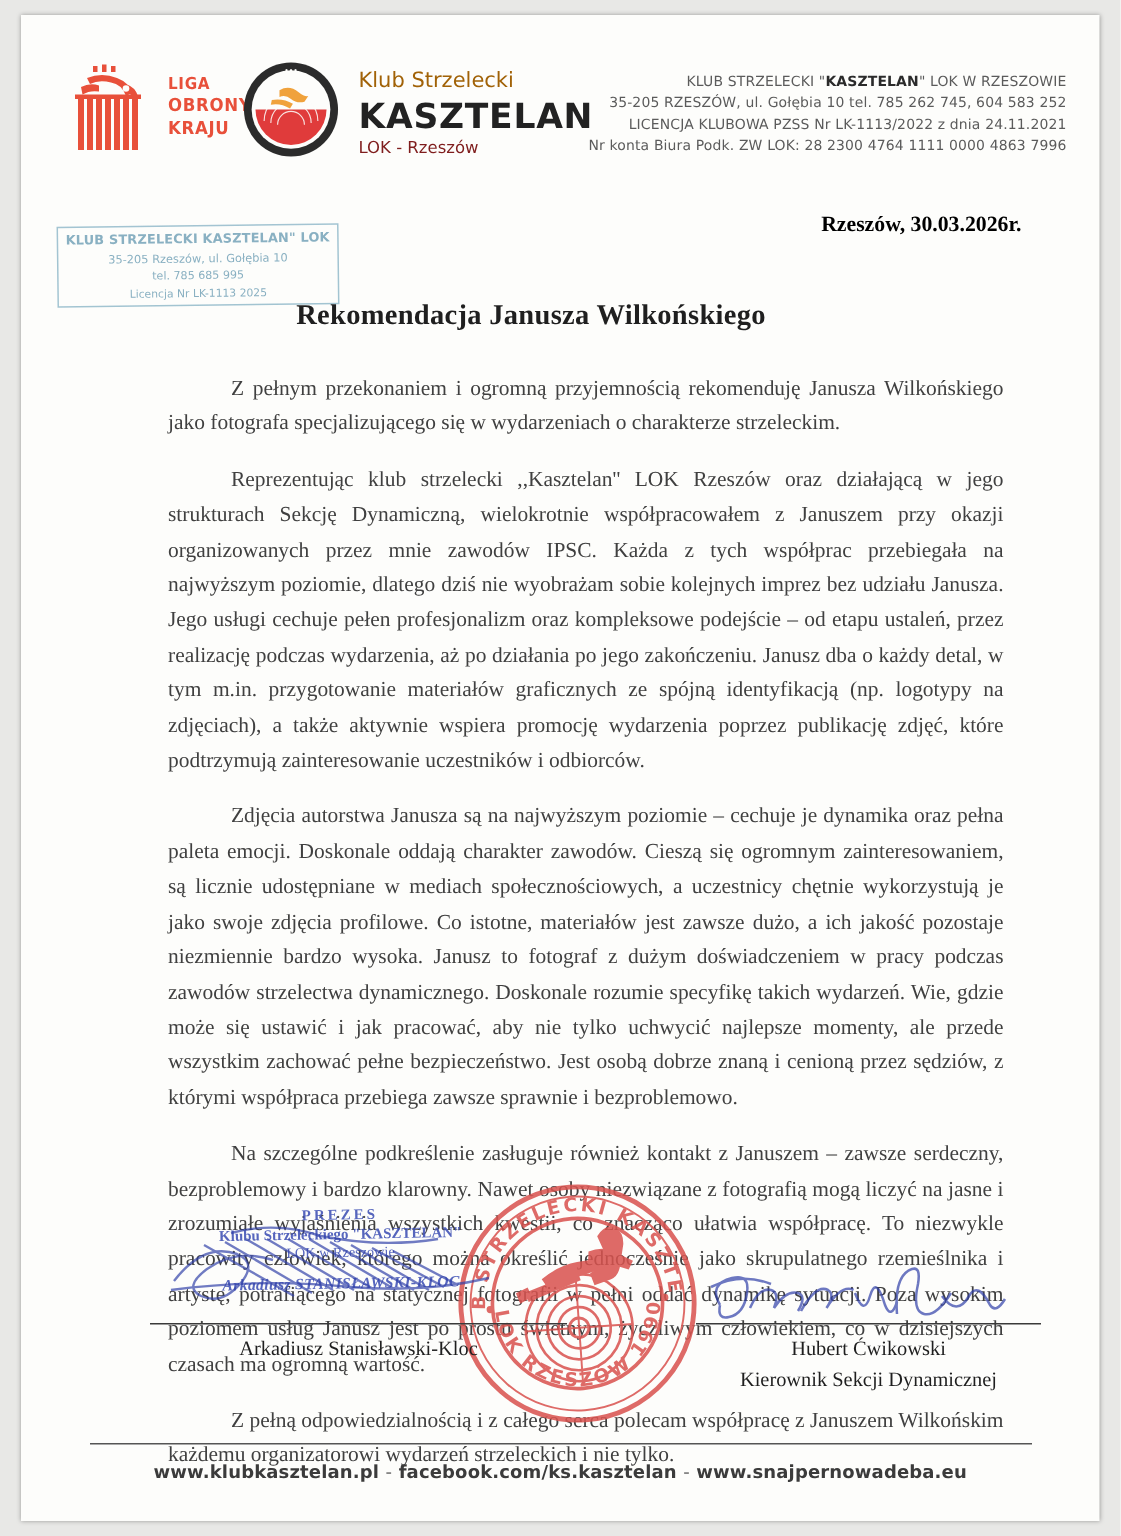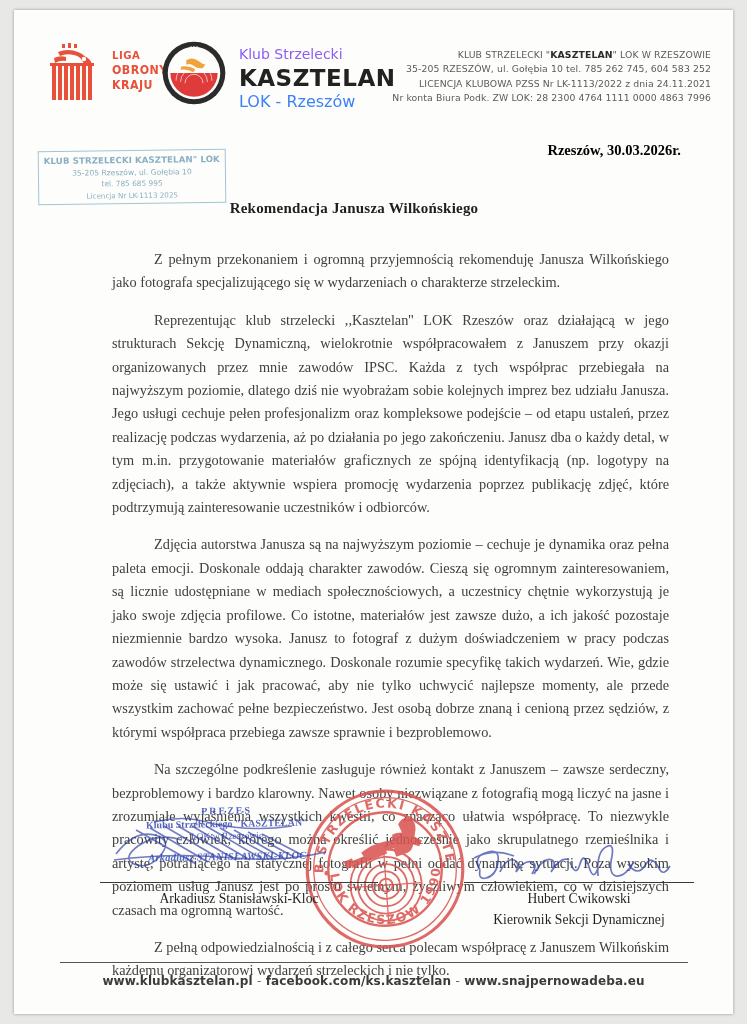--- a/index.html
+++ b/index.html
@@ -41,23 +41,23 @@
   .lok-text div:first-child{font-size:11px;}
   .seal-logo{
     position:absolute; left:148px; top:31px; width:64px; height:64px;
   }
   .club-name{
     position:absolute; left:225px; top:36px;
     font-family:"DejaVu Sans", sans-serif;
     color:#3a3a3a;
     line-height:1.25;
   }
-  .club-name .l1{font-size:14px;color:#8b5cf6;}
+  .club-name .l1{font-size:14px;color:#a16207;}
   .club-name .l2{font-size:23px;font-weight:bold;color:#222;letter-spacing:.5px;}
-  .club-name .l3{font-size:16px;color:#3b82f6;}
+  .club-name .l3{font-size:11px;color:#7f1d1d;}
   .header-contact{
     position:absolute; right:22px; top:38px;
     text-align:right;
     font-family:"DejaVu Sans", sans-serif;
     font-size:9.3px;
     line-height:14.4px;
     color:#5b5b5b;
     letter-spacing:.1px;
   }
   .header-contact b{color:#2b2b2b;}
@@ -83,21 +83,21 @@
   .date-line{
     position:absolute; right:52px; top:132px;
     font-size:14.5px; font-weight:bold; color:#000000;
     font-family:"Liberation Serif", serif;
   }
 
   
   .doc-title{
     position:absolute; left:0; top:190px; width:654px;
     text-align:center;
-    font-size:15px; font-weight:bold; color:#1f1f1f;
+    font-size:19px; font-weight:bold; color:#1f1f1f;
     letter-spacing:.2px;
     padding-left:26px;
     box-sizing:border-box;
   }
 
   
   .body-text{
     position:absolute; left:98px; top:238px; width:557px;
   }
   .body-text p{

